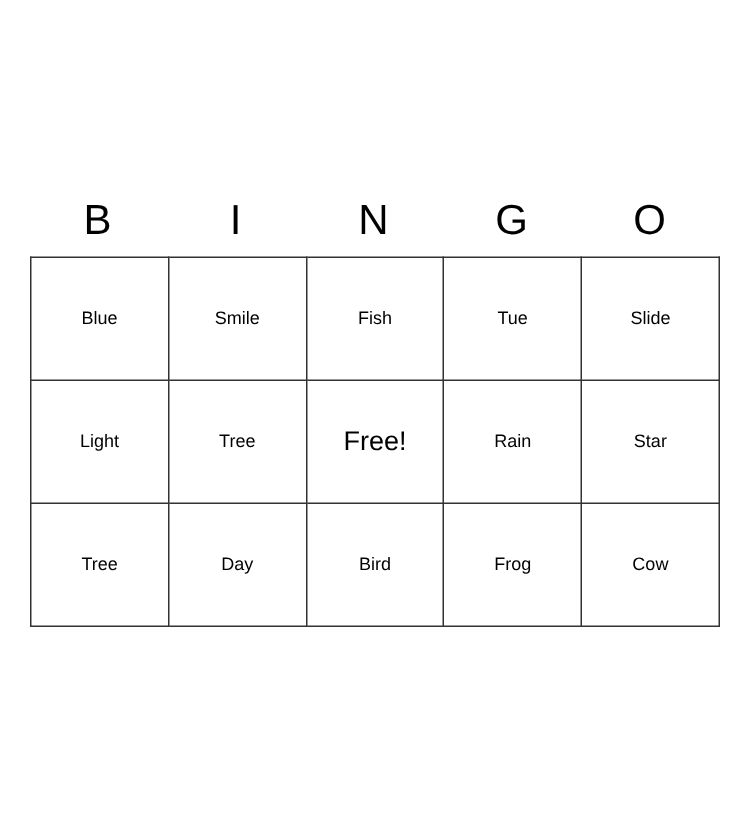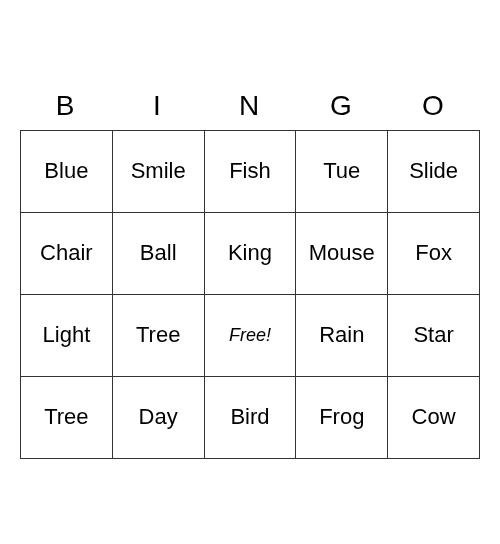--- a/index.html
+++ b/index.html
@@ -51,28 +51,27 @@
       display: table-row;
     }
 
     .bingo-cell {
       display: table-cell;
       border: 1.5px solid #333;
       text-align: center;
       vertical-align: middle;
       width: 92px;
       height: 82px;
-      font-size: 22px;
+      font-size: 12px;
       font-weight: normal;
       padding: 4px;
     }
 
     .bingo-cell.free {
       font-size: 18px;
-      font-style: italic;
     }
   </style>
 </head>
 <body>
 
 <div class="bingo-card">
   <div class="bingo-header">
   <div class="header-cell">B</div>
       <div class="header-cell">I</div>
       <div class="header-cell">N</div>
@@ -81,27 +80,20 @@
     </div>
   <div class="bingo-grid">
   <div class="bingo-row">
         <div class="bingo-cell">Blue</div>
         <div class="bingo-cell">Smile</div>
         <div class="bingo-cell">Fish</div>
         <div class="bingo-cell">Tue</div>
         <div class="bingo-cell">Slide</div>
       </div>
       <div class="bingo-row">
-        <div class="bingo-cell">Chair</div>
-        <div class="bingo-cell">Ball</div>
-        <div class="bingo-cell">King</div>
-        <div class="bingo-cell">Mouse</div>
-        <div class="bingo-cell">Fox</div>
-      </div>
-      <div class="bingo-row">
         <div class="bingo-cell">Light</div>
         <div class="bingo-cell">Tree</div>
         <div class="bingo-cell free">Free!</div>
         <div class="bingo-cell">Rain</div>
         <div class="bingo-cell">Star</div>
       </div>
       <div class="bingo-row">
         <div class="bingo-cell">Tree</div>
         <div class="bingo-cell">Day</div>
         <div class="bingo-cell">Bird</div>

